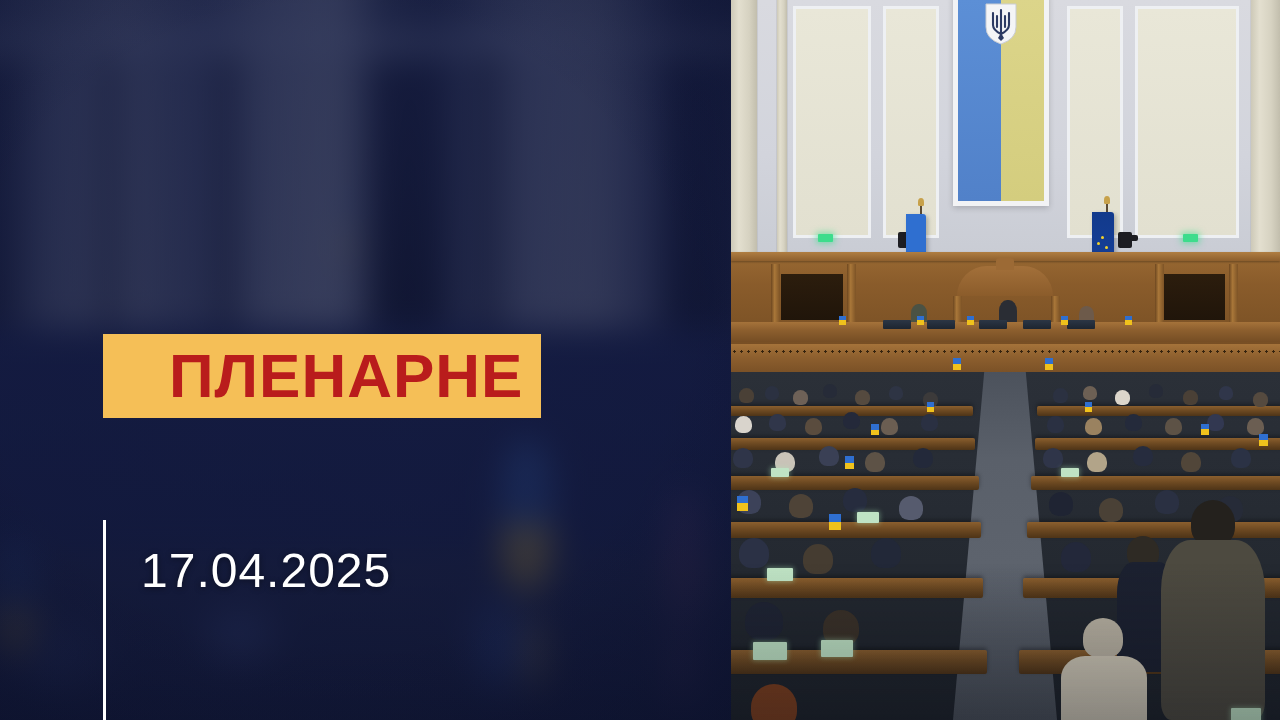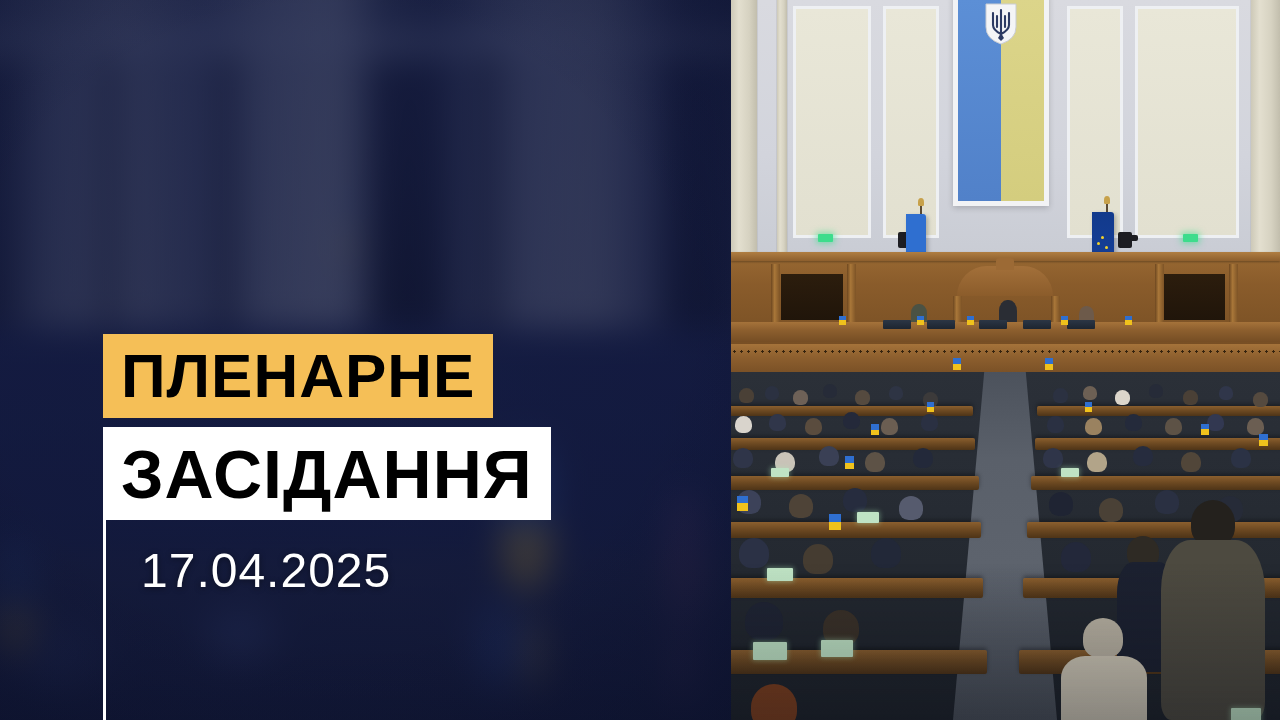--- a/index.html
+++ b/index.html
@@ -299,23 +299,24 @@
     background: #f5bf57;
   }
   .band-white {
     left: 103px; top: 427px;
     height: 93px;
     background: #ffffff;
   }
   .band-text {
     font-family: "Liberation Sans", sans-serif;
     font-weight: 700;
-    color: #000000;
+    color: #b91c1c;
     letter-spacing: 1px;
     line-height: 1;
+    margin-left: 48px;
   }
   .band-orange .band-text { font-size: 62px; }
   .band-white  .band-text { font-size: 68px; }
 
   .vrule {
     position: absolute;
     left: 103px; top: 520px;
     width: 3px; height: 200px;
     background: #ffffff;
   }
@@ -556,20 +557,17 @@
       <div class="mini-flag" style="left:528px; top:62px;   width:9px;  height:12px;"></div>
 
       <div class="rp-grade"></div>
     </div>
   </div>
 
   <div class="title-block">
     <div class="band band-orange">
       <span class="band-text">ПЛЕНАРНЕ</span>
     </div>
-    <div class="band band-white">
-      <span class="band-text">ЗАСІДАННЯ</span>
-    </div>
     <div class="vrule"></div>
     <div class="date-text">17.04.2025</div>
   </div>
 
 </div>
 
 </body></html>

